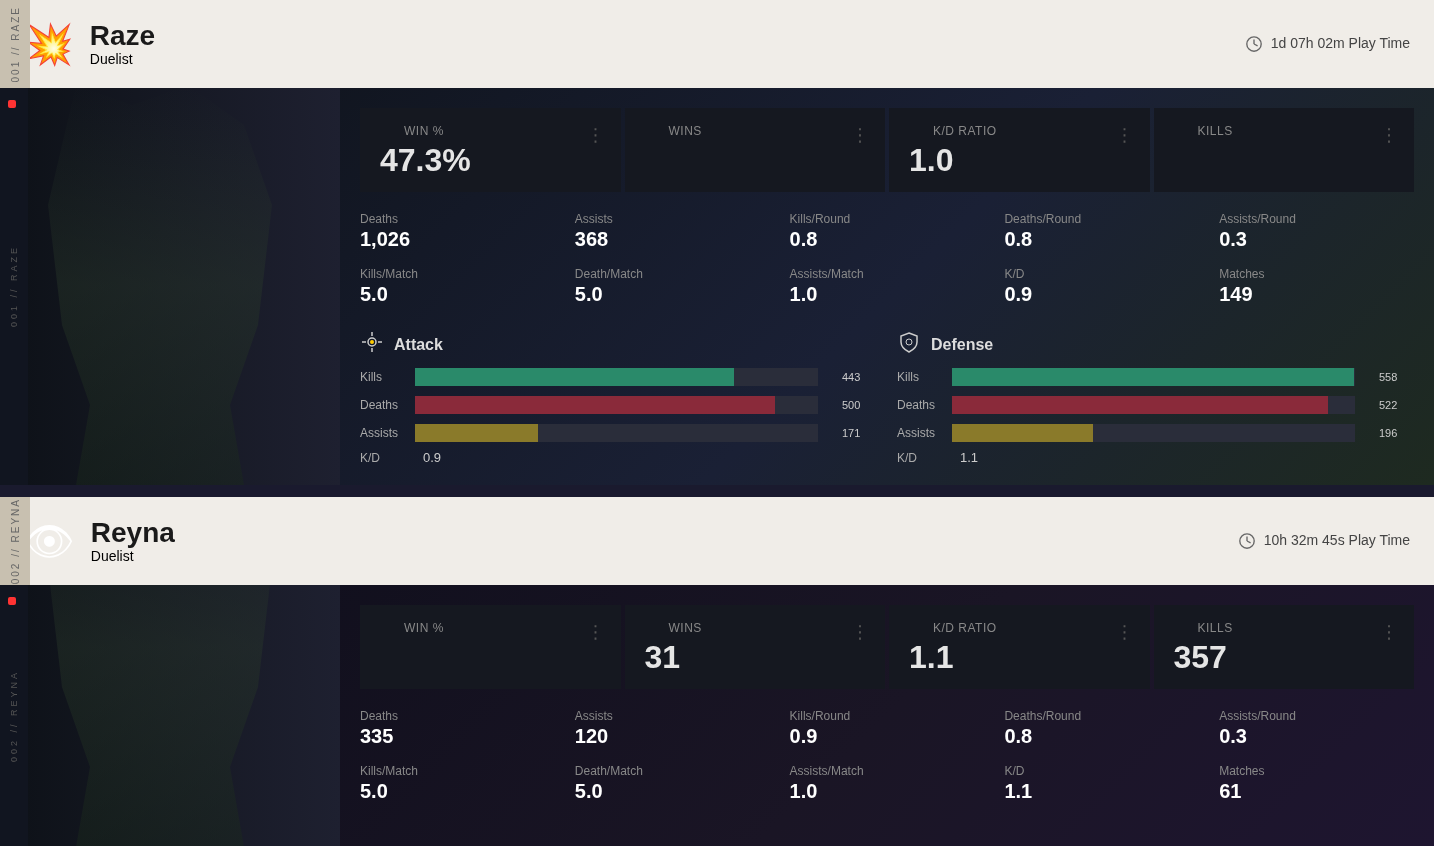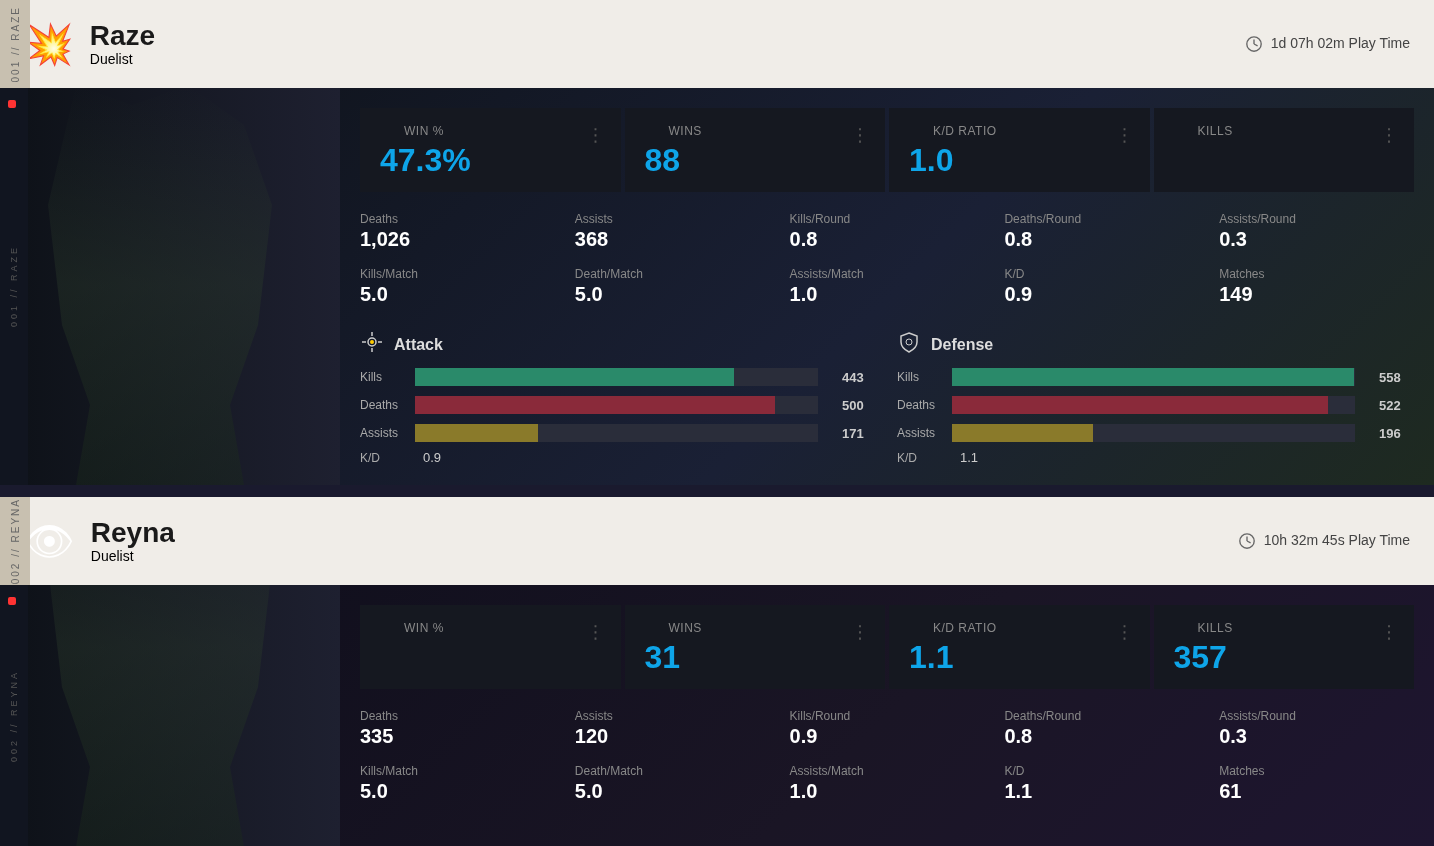--- a/index.html
+++ b/index.html
@@ -162,21 +162,21 @@
       color: #888;
       margin-bottom: 6px;
       text-transform: uppercase;
       letter-spacing: 0.5px;
       margin-left: 24px;
     }
 
     .stat-box-value {
       font-size: 32px;
       font-weight: 700;
-      color: #0ea5e9;
+      color: #e5e5e5;
       line-height: 1;
     }
 
     .stat-box-menu {
       position: absolute;
       top: 16px;
       right: 16px;
       color: #555;
       font-size: 18px;
       cursor: pointer;
@@ -252,24 +252,23 @@
       left: 0;
       top: 0;
     }
 
     .bar-fill.kills { background: #2a8a6a; }
     .bar-fill.deaths { background: #8a2a3a; }
     .bar-fill.assists { background: #8a7a2a; }
 
     .bar-value {
       margin-left: 24px;
-      font-size: 13px;
+      font-size: 11px;
       color: #ccc;
       min-width: 35px;
-      font-weight: bold;
     }
 
     .kd-row {
       display: flex;
       align-items: center;
       margin-top: 4px;
     }
 
     .kd-label {
       width: 55px;
@@ -336,21 +335,20 @@
           <div class="top-stats">
 
     <div class="stat-box">
       <div class="stat-box-label">Win %</div>
       <div class="stat-box-value">47.3%</div>
       <div class="stat-box-menu">⋮</div>
     </div>
 
     <div class="stat-box">
       <div class="stat-box-label">Wins</div>
-      <div class="stat-box-value">88</div>
       <div class="stat-box-menu">⋮</div>
     </div>
 
     <div class="stat-box">
       <div class="stat-box-label">K/D Ratio</div>
       <div class="stat-box-value">1.0</div>
       <div class="stat-box-menu">⋮</div>
     </div>
 
     <div class="stat-box">

